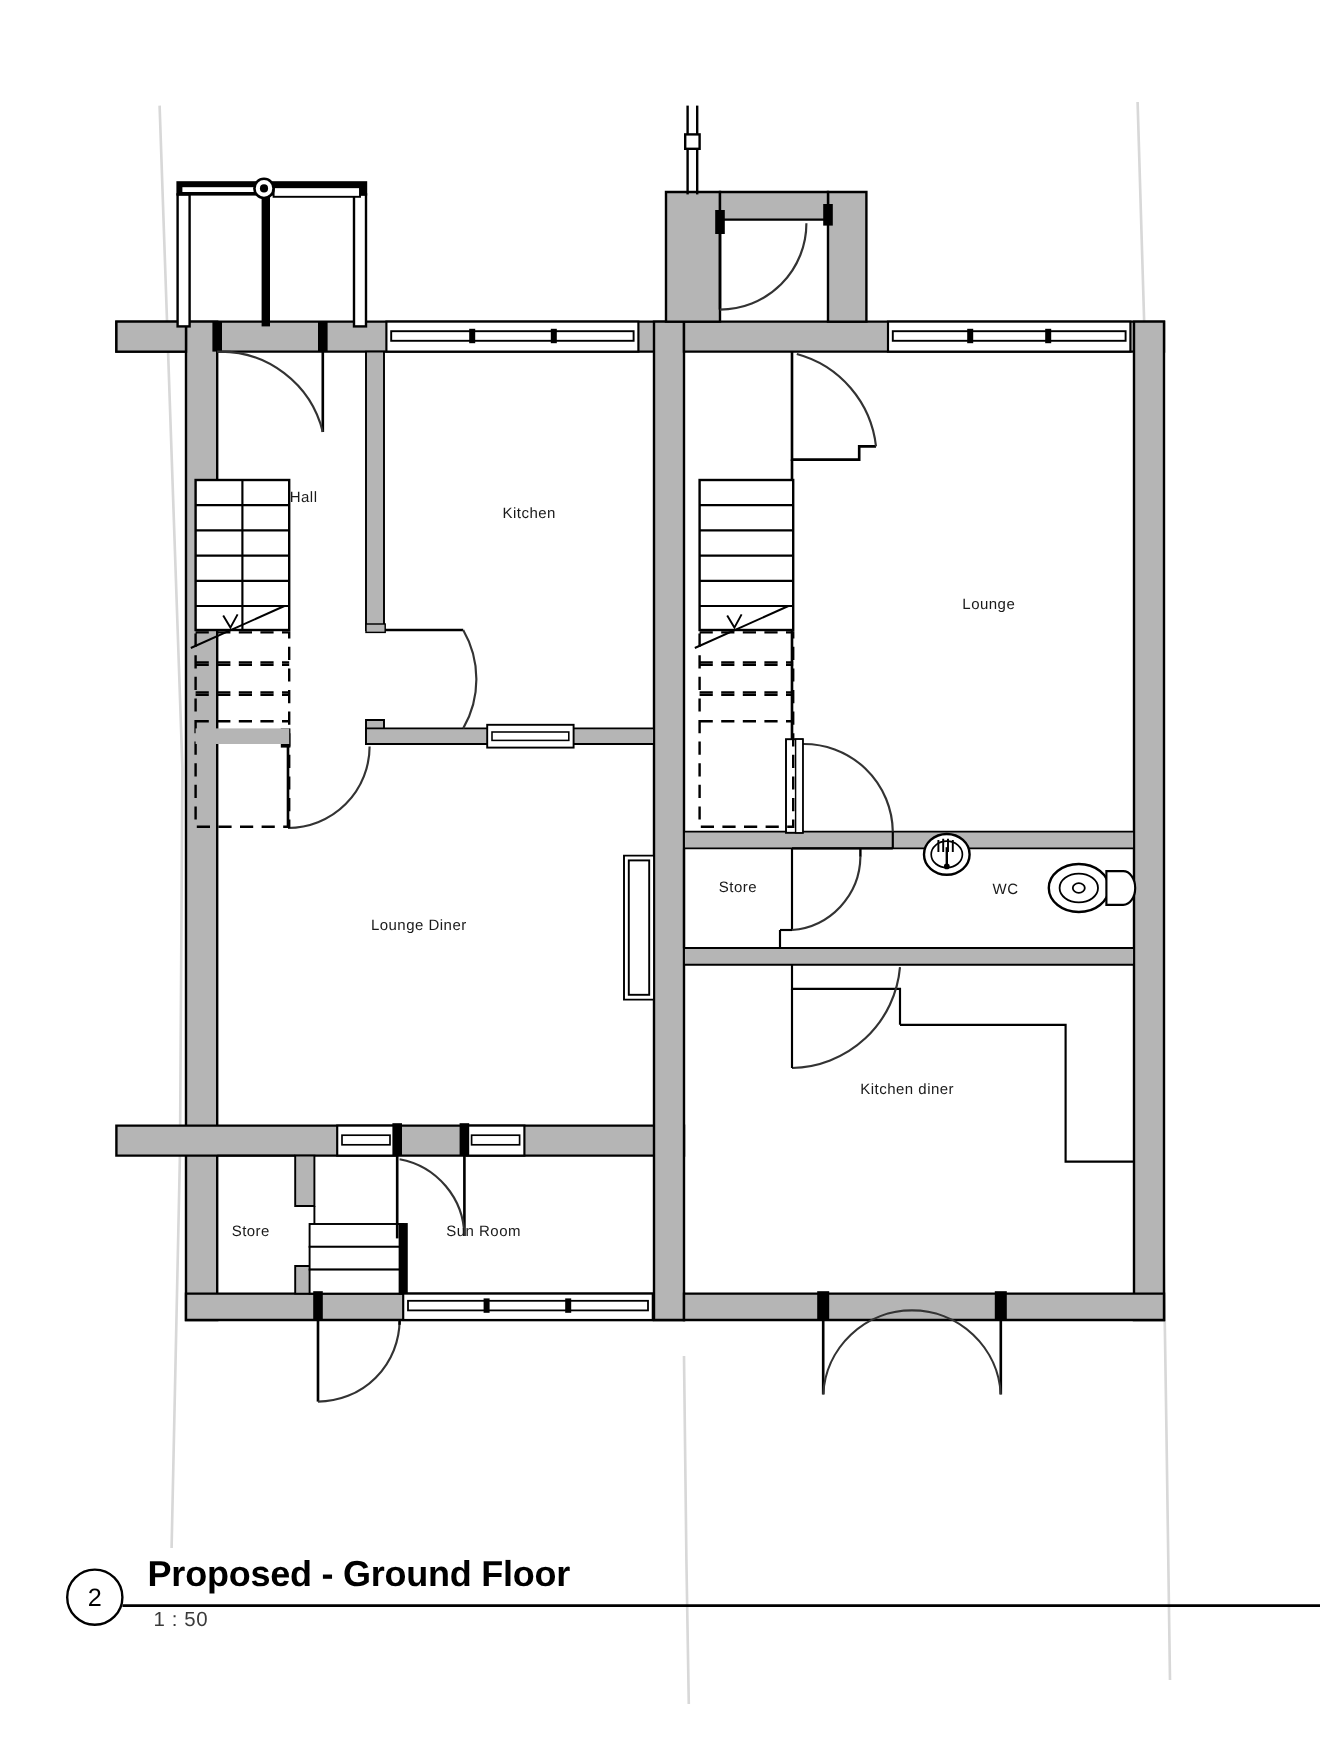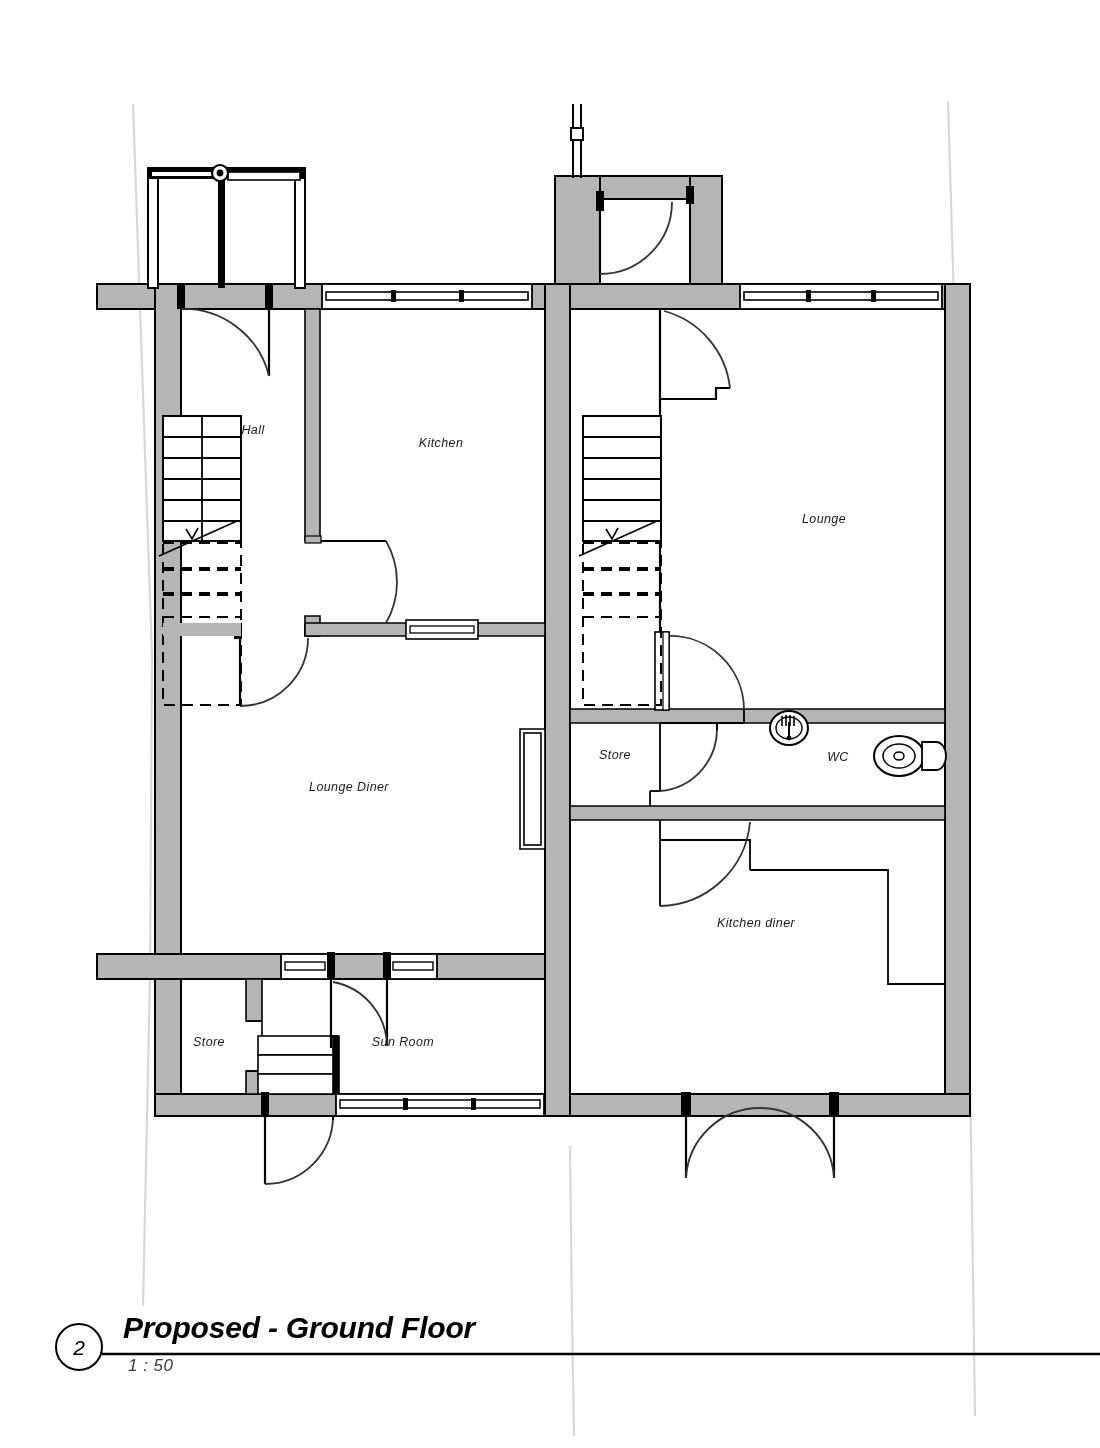--- a/index.html
+++ b/index.html
@@ -9,24 +9,23 @@
   }
   body {
     width: 1100px;
     height: 1448px;
     position: relative;
     font-family: "Liberation Sans", sans-serif;
     overflow: hidden;
   }
   #plan-root {
     position: absolute;
-    left: 0; top: 16px;
+    left: 0; top: 0;
     width: 1100px;
     height: 1109px;
-    font-style: italic;
   }
   svg { display: block; }
 
   .room-label {
     font-family: "Liberation Sans", sans-serif;
     font-size: 12.5px;
     fill: #1a1a1a;
     text-anchor: middle;
     dominant-baseline: middle;
     letter-spacing: 0.4px;

